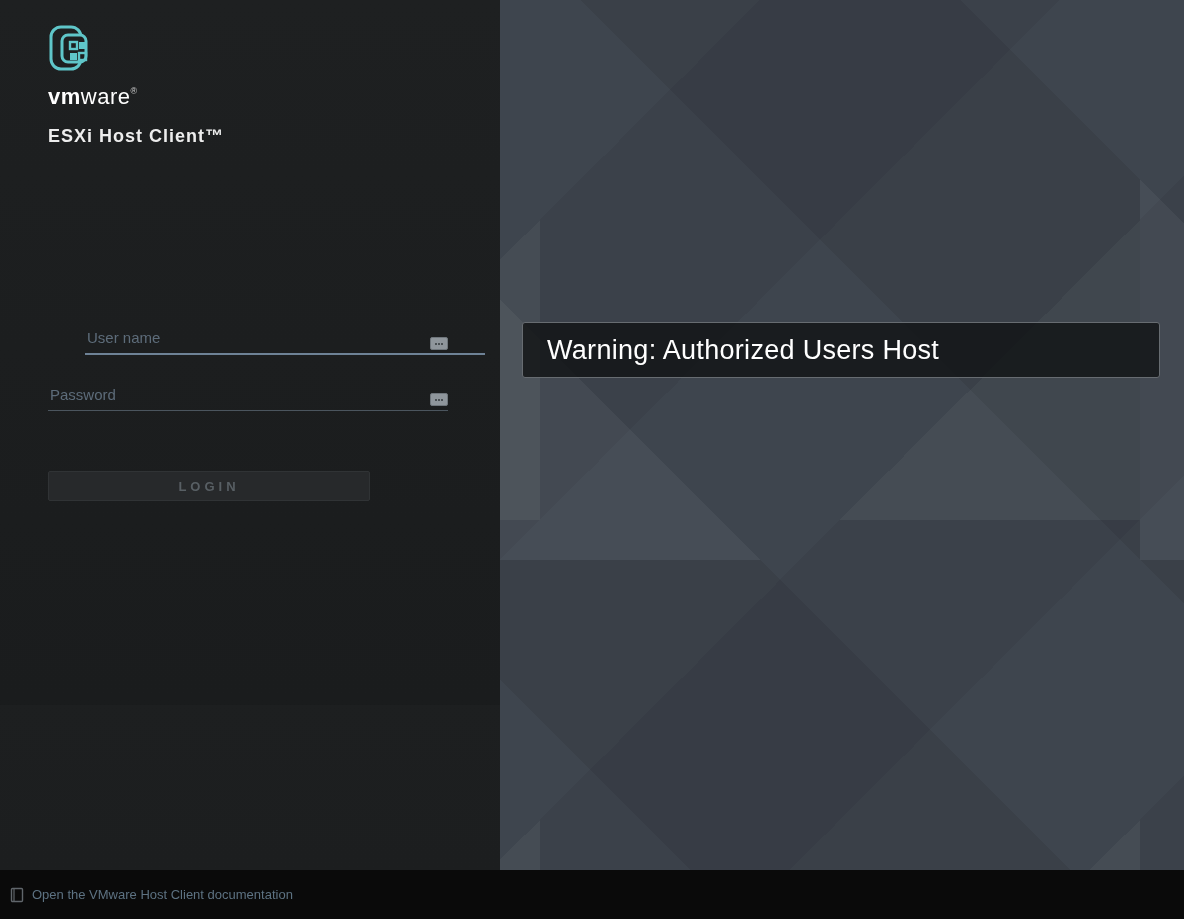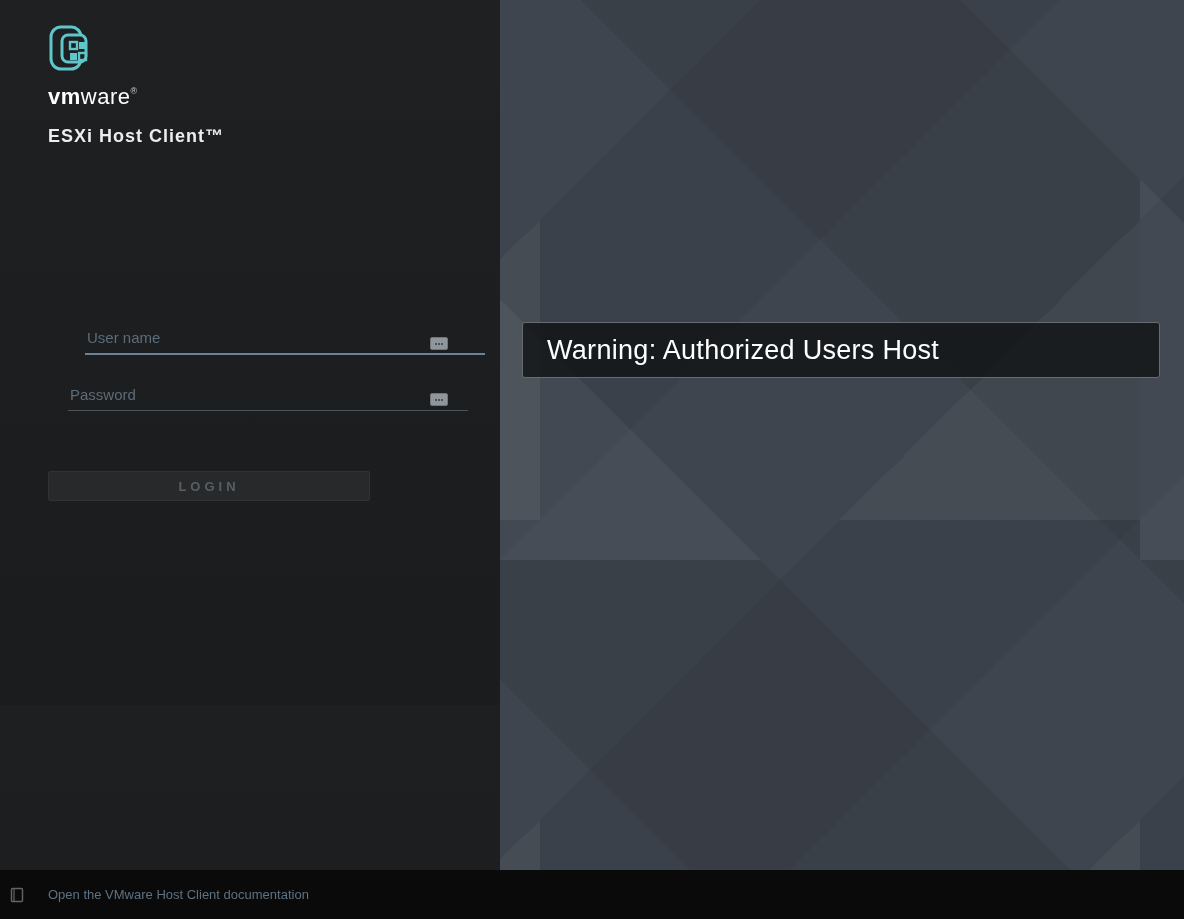--- a/index.html
+++ b/index.html
@@ -30,21 +30,21 @@
   .login-form { position:absolute; left:48px; top:323px; width:400px; }
   .field { position:relative; margin-bottom:25px; }
   .field input {
     width:100%; background:transparent; border:none; outline:none;
     border-bottom:1px solid #55636f;
     color:#c6cfd7; font-size:15px; font-family:"Liberation Sans",sans-serif;
     padding:6px 28px 7px 2px; caret-color:#c6cfd7;
   }
   .field input::placeholder { color:#5d6c7a; opacity:1; }
   .field.username input { border-bottom:2px solid #6e8296;margin-left:37px; }
-  .field.password input { border-bottom:1px solid #4b555e;margin-left:20px; }
+  .field.password input { border-bottom:1px solid #4b555e; }
   .kbd-btn {
     position:absolute; right:0; bottom:5px; width:18px; height:13px;
     background:#8f969c; border-radius:2px; border:1px solid #6f767c;
     display:flex; align-items:center; justify-content:center; gap:1px;
     cursor:pointer; padding:0 2px;
   }
   .kbd-btn i {
     display:block; width:2px; height:2px; border-radius:50%;
     background:#33383d;
   }
@@ -78,21 +78,21 @@
     background:rgba(17,19,21,0.82);
     border:1px solid #676c71; border-radius:3px;
     display:flex; align-items:center;
     padding:0 24px;
     color:#ffffff; font-size:27px; font-weight:400; letter-spacing:0.3px;
   }
 
   
   .footer {
     position:absolute; left:0; bottom:0; width:1184px; height:49px;
-    background:#0a0a0a; display:flex; align-items:center; padding-left:10px;gap:16px;
+    background:#0a0a0a; display:flex; align-items:center; padding-left:10px;
   }
   .doc-icon { margin-right:8px; display:block; }
   .doc-link {
     color:#5d7282; font-size:13px; text-decoration:none; cursor:pointer;
   }
 </style>
 </head>
 <body>
 
 <div class="page">

